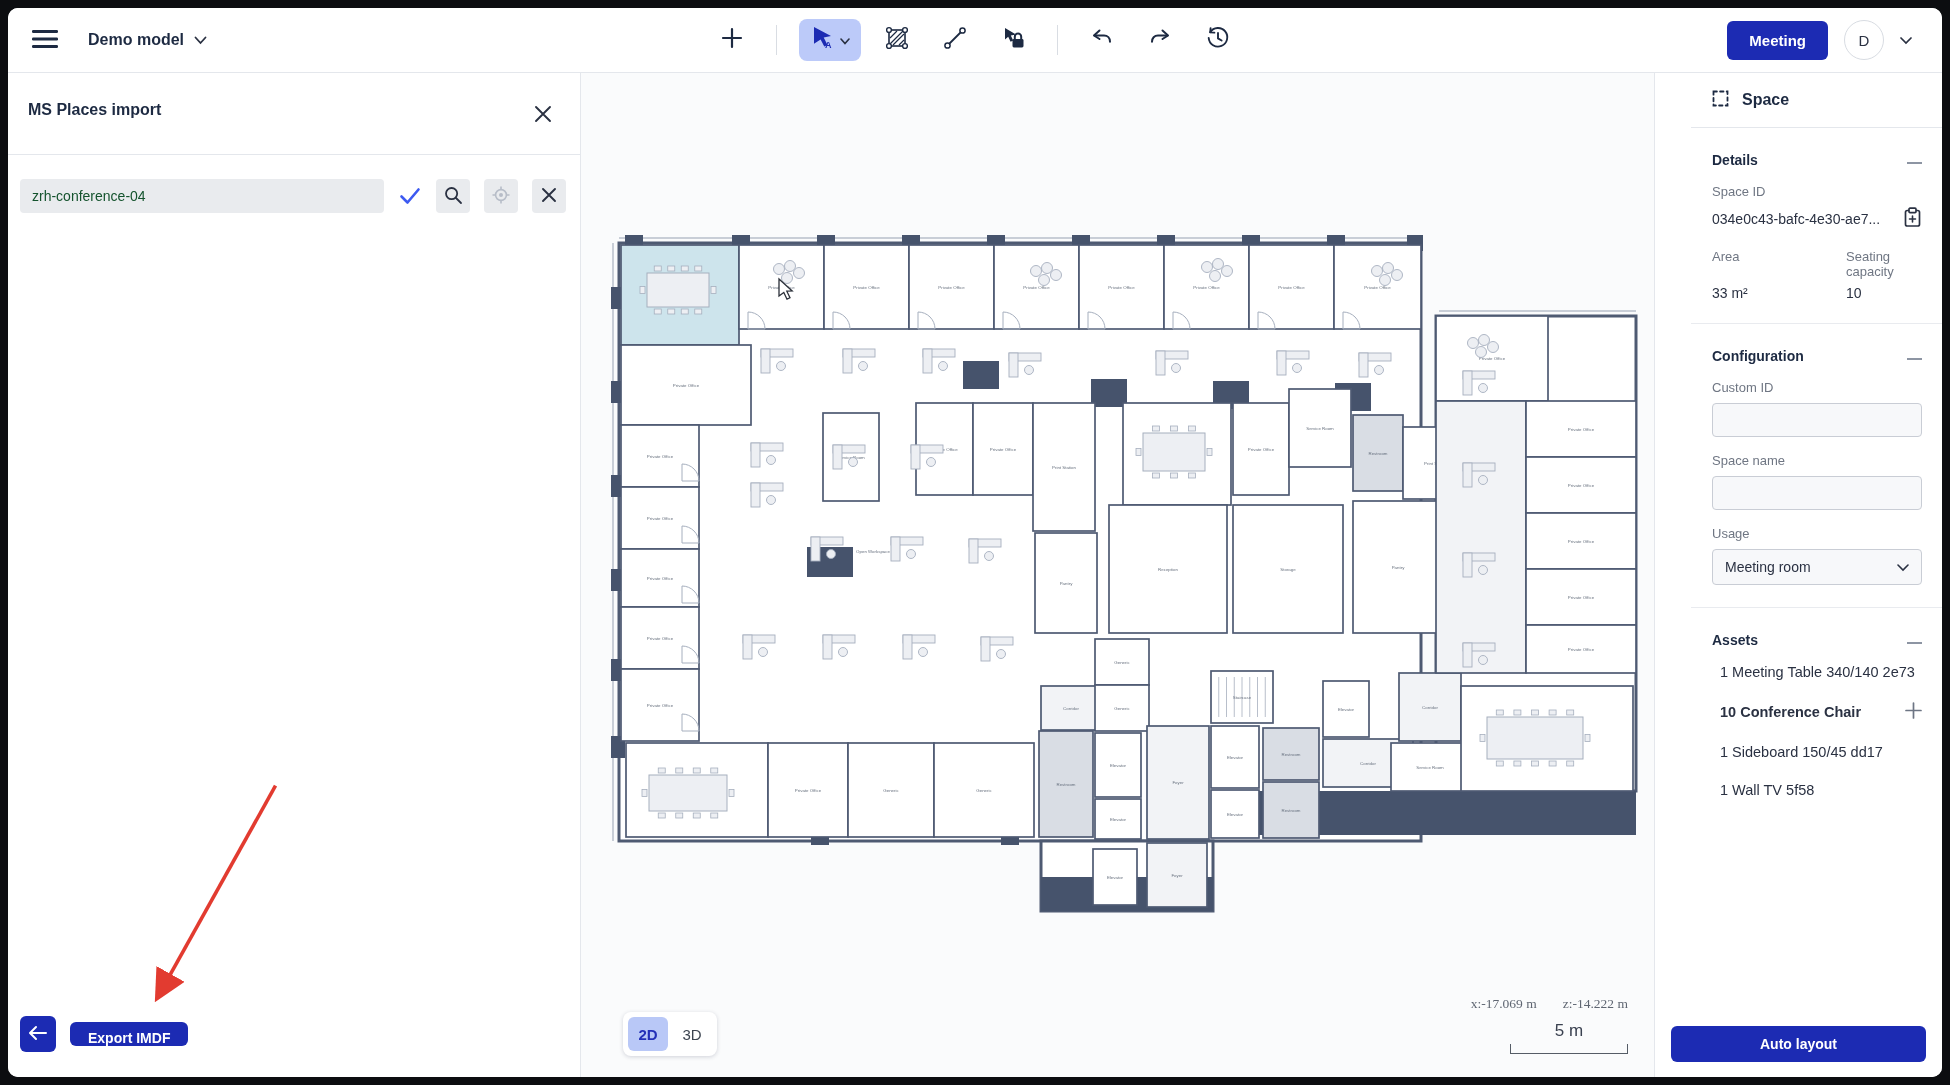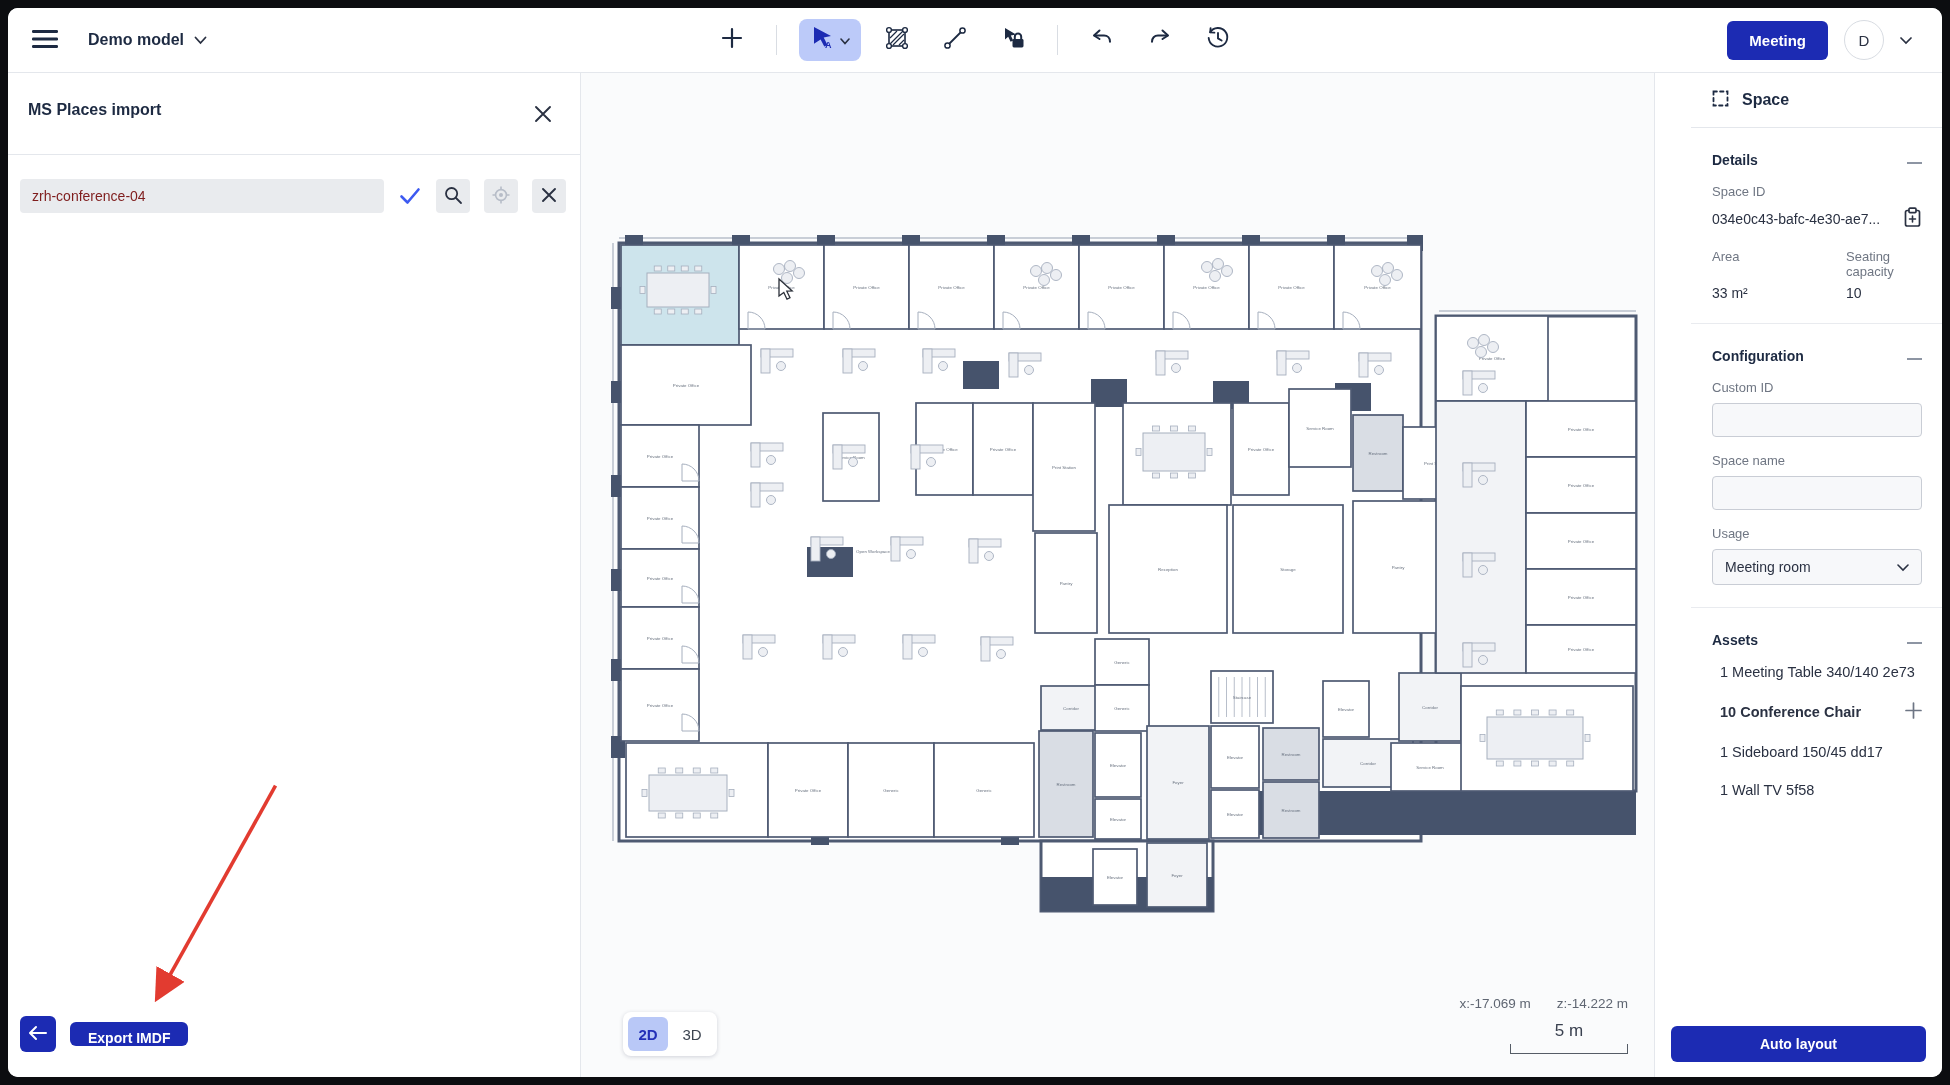--- a/index.html
+++ b/index.html
@@ -18,34 +18,34 @@
   .publish-btn{background:#1c2bb3;color:#fff;font-size:15px;font-weight:700;border:none;border-radius:6px;padding:11px 22px;cursor:pointer;font-family:inherit;}
   .avatar{width:38px;height:38px;border-radius:50%;border:1px solid #d8dce2;display:flex;align-items:center;justify-content:center;font-size:15px;color:#2a3142;cursor:pointer;background:#fff;}
   
   .body{display:grid;grid-template-columns:573px 1073px 288px;height:1005px;}
   
   .left-panel{position:relative;background:#fff;border-right:1px solid #e4e7ec;}
   .lp-head{display:flex;align-items:flex-start;justify-content:space-between;padding:28px 24px 24px 20px;}
   .lp-title{font-size:16px;font-weight:700;color:#1d2a42;}
   .lp-divider{height:1px;background:#e4e7ec;}
   .search-row{display:flex;align-items:center;gap:14px;padding:24px 14px 0 12px;}
-  .search-input{flex:1;height:34px;background:#e9ebee;border:none;border-radius:4px;padding:0 12px;font-size:14px;color:#7f1d1d;font-family:inherit;outline:none;}
+  .search-input{flex:1;height:34px;background:#e9ebee;border:none;border-radius:4px;padding:0 12px;font-size:14px;color:#14532d;font-family:inherit;outline:none;}
   .sq-btn{width:34px;height:34px;border:none;border-radius:4px;background:#e9ebee;display:flex;align-items:center;justify-content:center;cursor:pointer;flex:0 0 auto;}
   .plain-ic{flex:0 0 auto;display:flex;align-items:center;}
   .lp-bottom{position:absolute;left:12px;bottom:26px;display:flex;align-items:center;gap:14px;}
   .back-btn{width:36px;height:36px;border:none;border-radius:6px;background:#1c2bb3;display:flex;align-items:center;justify-content:center;cursor:pointer;}
   .export-btn{height:24px;border:none;border-radius:6px;background:#1c2bb3;color:#fff;font-size:14px;font-weight:700;padding:8px 18px;cursor:pointer;font-family:inherit;}
   .annot{position:absolute;inset:0;pointer-events:none;}
   
   .canvas{position:relative;background:#fafbfc;overflow:hidden;}
   #plan{position:absolute;left:30px;top:158px;}
   .view-toggle{position:absolute;left:42px;bottom:22px;background:#fff;border-radius:8px;box-shadow:0 1px 4px rgba(20,30,60,.18);padding:5px;display:flex;gap:4px;}
   .vt-chip{min-width:40px;height:34px;display:flex;align-items:center;justify-content:center;border-radius:6px;font-size:15px;cursor:pointer;color:#3c4450;}
   .vt-chip.sel{background:#b9c8f7;color:#2330b8;font-weight:600;}
-  .coords{position:absolute;right:26px;top:923px;display:flex;gap:26px;font-size:13.5px;color:#5f6672;}
+  .coords{position:absolute;right:26px;top:923px;display:flex;gap:26px;font-size:13.5px;color:#5f6672;font-family:Liberation Serif, serif;}
   .scale-wrap{position:absolute;right:26px;top:948px;width:118px;text-align:center;}
   .scale-label{font-size:17px;color:#3a4150;}
   .scale-bar{margin-top:3px;height:9px;border-left:1.5px solid #555c66;border-right:1.5px solid #555c66;border-bottom:1.5px solid #555c66;}
   
   .right-panel{position:relative;background:#fff;border-left:1px solid #e4e7ec;font-size:14px;padding-left:36px;}
   .rp-head{display:flex;align-items:center;gap:13px;height:54px;padding-left:21px;border-bottom:1px solid #e4e7ec;}
   .rp-title{font-size:16px;font-weight:700;color:#1d2a42;}
   .section{padding:24px 20px 22px 21px;border-bottom:1px solid #e9ebef;}
   .section:last-of-type{border-bottom:none;}
   .sec-head{display:flex;align-items:center;justify-content:space-between;margin-bottom:16px;}

